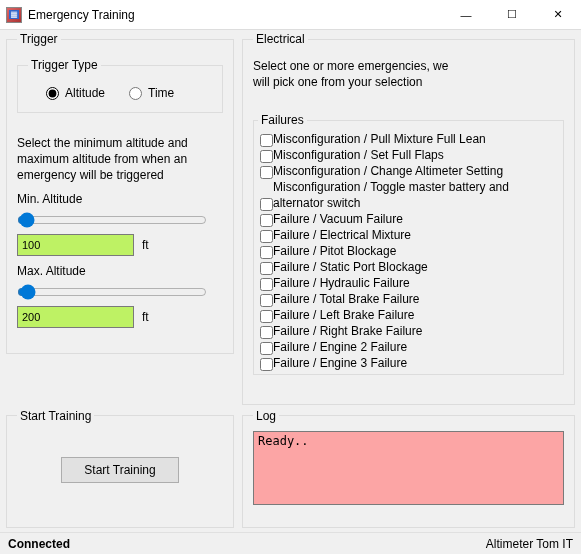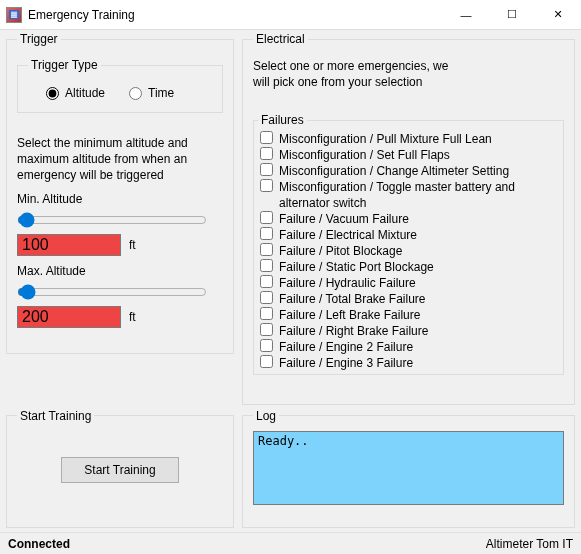--- a/index.html
+++ b/index.html
@@ -63,50 +63,50 @@
   .radio input { accent-color: #000; }
   .instr { margin: 22px 0 8px 0; line-height: 1.35; }
   .slider-label { margin-top: 8px; margin-bottom: 4px; display:block; }
   input[type=range] {
     width: 190px;
     margin: 2px 0 6px 0;
     accent-color: #0078d7;
   }
   .valrow { display: flex; align-items: center; gap: 8px; margin-bottom: 6px; }
   .valrow input[type=text] {
-    width: 104px; height: 22px;
+    width: 117px; height: 22px;
     border: 1px solid #7a7a7a;
     padding: 2px 4px;
-    font-size: 16px;
-    background:#ef4444;
+    font-size: 11px;
+    background:#bef264;
   }
   .emerg-instr { margin: 4px 0 10px 0; line-height: 1.35; }
   .failures {
     border: 1px solid #dcdcdc;
     padding: 4px 4px;
     height: 262px;
     overflow: auto;
     background:#f0f0f0;
     margin-top:23px;
   }
-  .fail-row { display: flex; align-items: flex-start; gap: 6px; padding: 0 2px; line-height: 16px; }
+  .fail-row { display: flex; align-items: flex-end; padding: 0 2px; line-height: 16px; }
   .fail-row input { width:13px; height:13px; }
   .btn {
     background: #e1e1e1;
     border: 1px solid #adadad;
     padding: 5px 22px;
     font-size: 12px;
     margin: 26px auto 20px auto;
     display: block;
     min-width: 100px;
   }
   .logbox {
     width: 100%; height: 74px;
     border: 1px solid #7a7a7a;
-    background: #7dd3fc;
+    background: #fca5a5;
     padding: 2px 4px;
     font-size: 12px;
     resize: none;
     overflow-y: scroll;
   }
   .statusbar {
     height: 22px;
     display: flex;
     align-items: center;
     padding: 0 8px;

